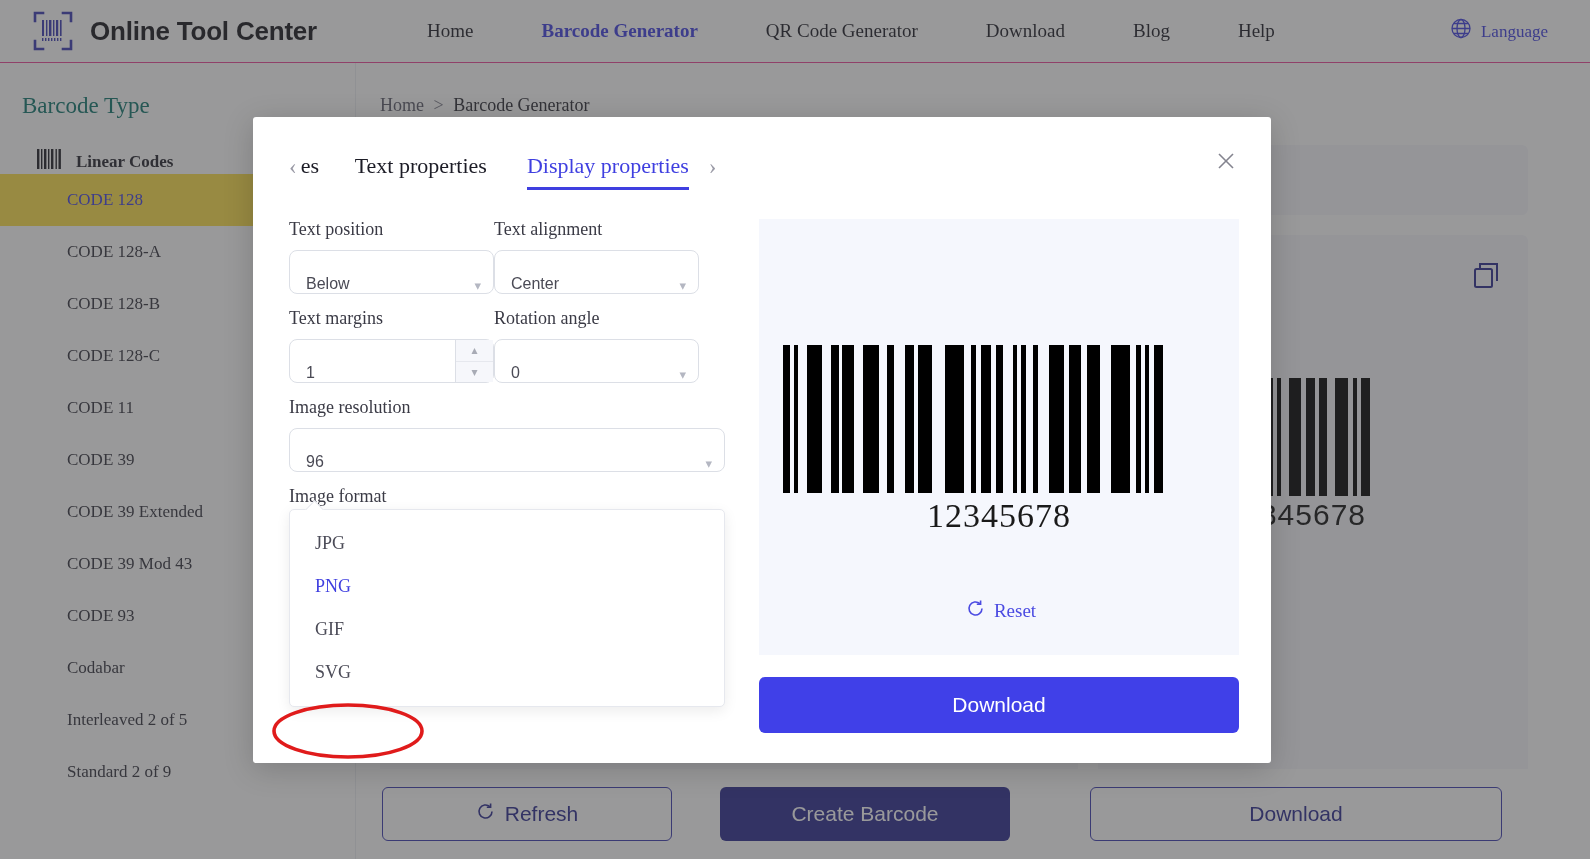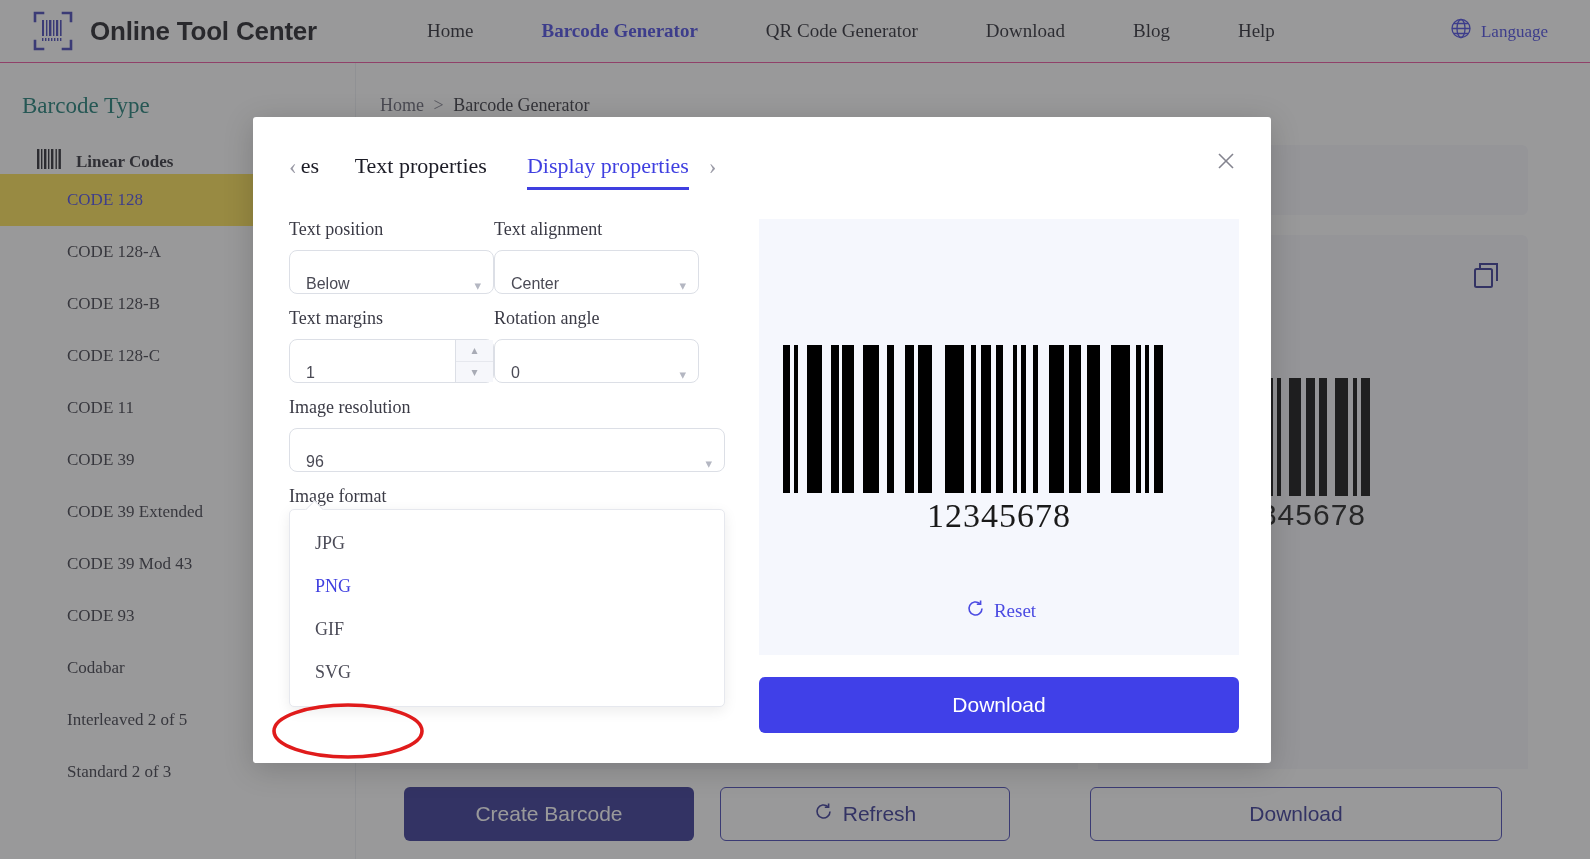--- a/index.html
+++ b/index.html
@@ -291,21 +291,21 @@
       <div class="type-item">CODE 128-A</div>
       <div class="type-item">CODE 128-B</div>
       <div class="type-item">CODE 128-C</div>
       <div class="type-item">CODE 11</div>
       <div class="type-item">CODE 39</div>
       <div class="type-item">CODE 39 Extended</div>
       <div class="type-item">CODE 39 Mod 43</div>
       <div class="type-item">CODE 93</div>
       <div class="type-item">Codabar</div>
       <div class="type-item">Interleaved 2 of 5</div>
-      <div class="type-item">Standard 2 of 3</div>
+      <div class="type-item">Standard 2 of 9</div>
     </aside>
 
     <section class="main">
       <div class="crumbs">
         <span class="c-home">Home</span>
         <span class="sep">&gt;</span>
         <span>Barcode Generator</span>
       </div>
 
       <div class="panel-a"></div>
@@ -335,30 +335,30 @@
             <rect x="106" y="0" width="8" height="118"></rect>
               <rect x="122" y="0" width="13" height="118"></rect>
             <rect x="140" y="0" width="4" height="118"></rect>
               <rect x="148" y="0" width="9" height="118"></rect>
           </g>
         </svg>
         <div class="bg-barcode-num">345678</div>
       </div>
 
       <div class="bottom-bar">
-        <button class="btn btn-primary">Create Barcode</button>
         <button class="btn btn-outline">
           <span>
             <svg width="19" height="19" viewBox="0 0 19 19" fill="none" stroke="#2a2a8f" stroke-width="1.6">
               <path d="M16,9.5 a6.5,6.5 0 1,1 -2.1,-4.8"></path>
               <path d="M14.6,1.4 L14.6,5.2 L10.8,5.2"></path>
             </svg>
           </span>
           <span>Refresh</span>
         </button>
+        <button class="btn btn-primary">Create Barcode</button>
         <button class="btn btn-outline-wide">Download</button>
       </div>
     </section>
   </div>
 
   <div class="dim"></div>
 
   <div class="modal">
 
     <div class="tabs">

